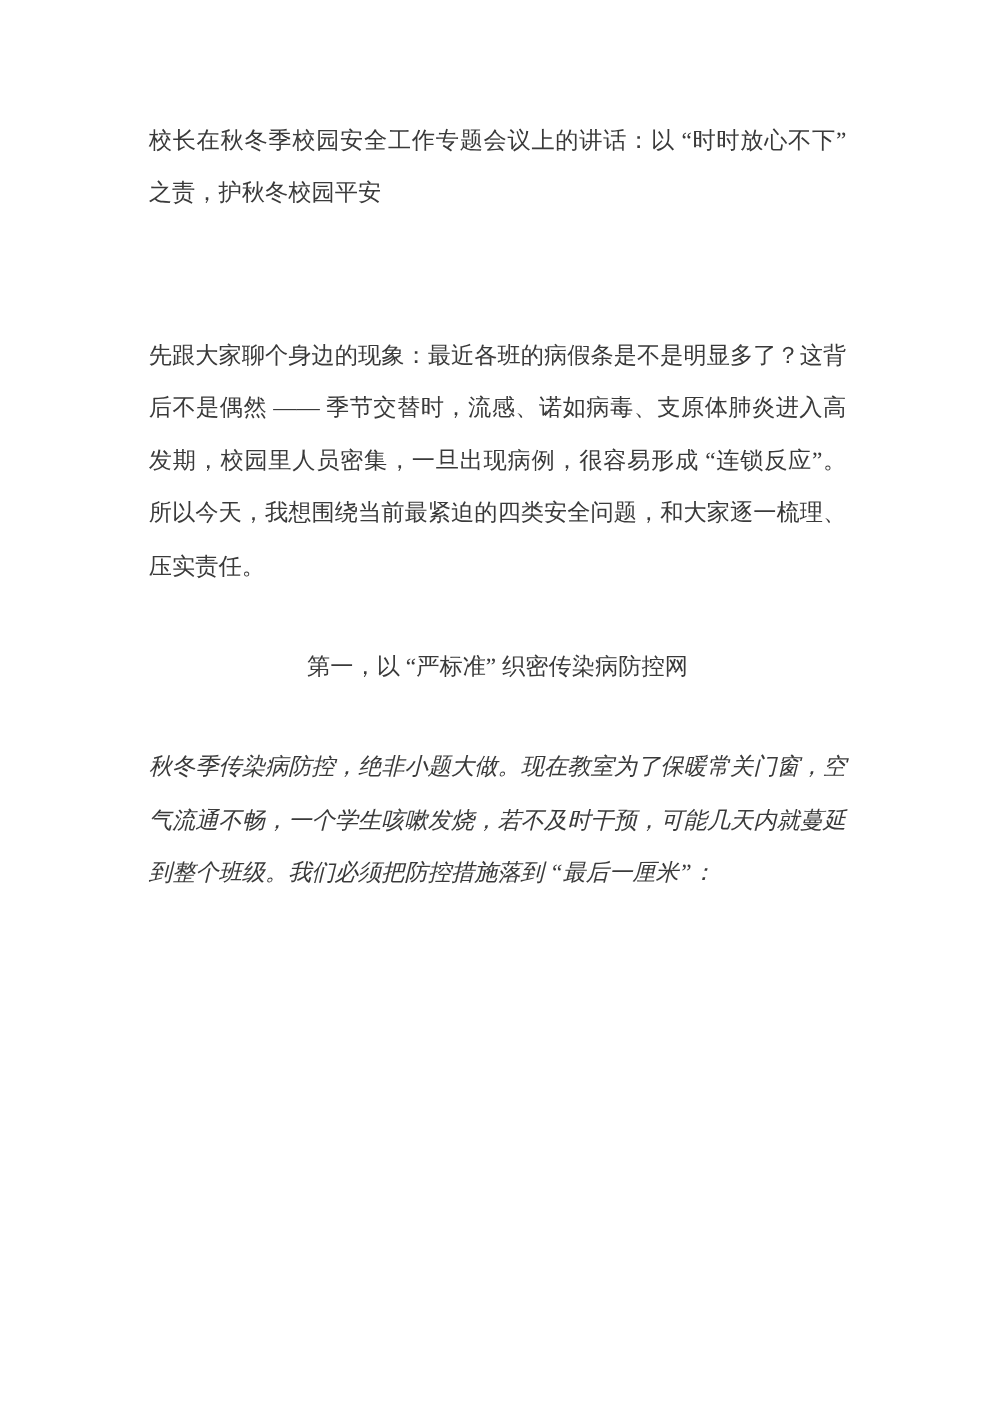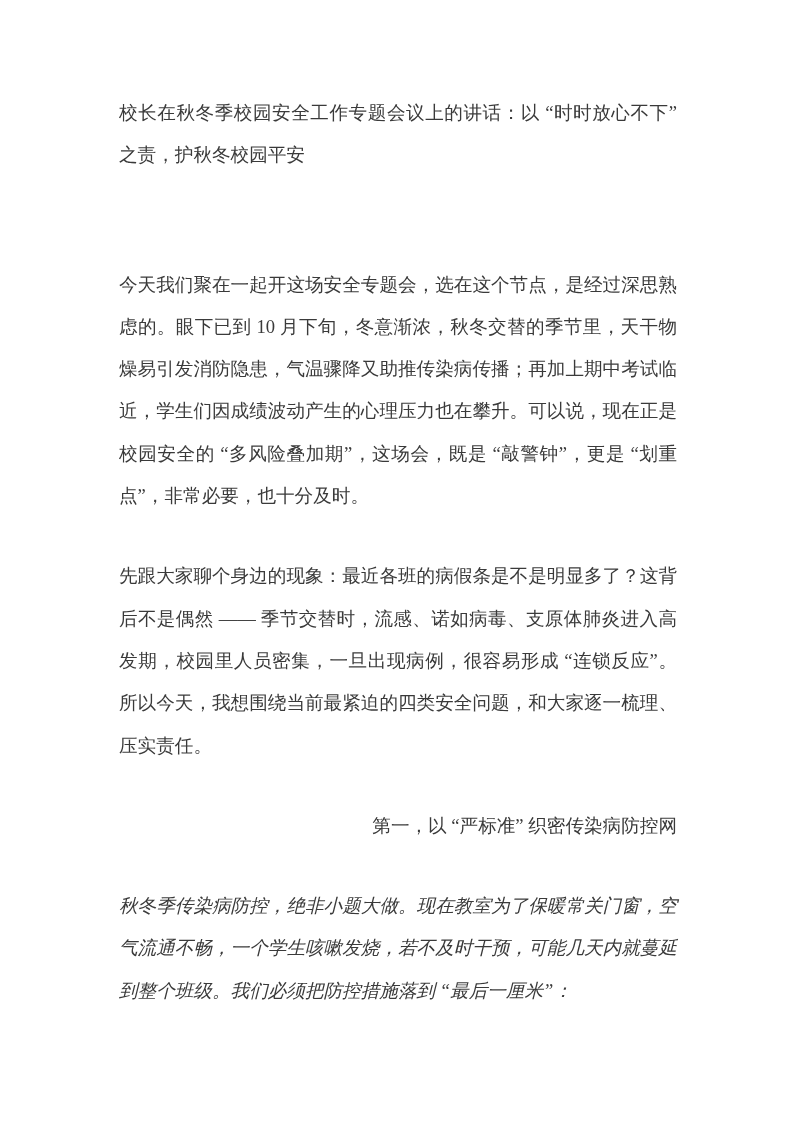--- a/index.html
+++ b/index.html
@@ -33,31 +33,30 @@
   .content p {
     margin: 0 0 38px 0;
     text-align: justify;
     text-justify: inter-ideograph;
     word-break: break-all;
   }
   .content p.doc-title {
     margin-bottom: 87px;
   }
   .content p.doc-heading {
-    text-align: right;
+    text-align: center;
   }
   .content p.last {
     margin-bottom: 0;
     font-style: italic;
   }
 </style>
 </head>
 <body>
 
 <div class="page">
   <div class="content">
     <p class="doc-title">校长在秋冬季校园安全工作专题会议上的讲话：以 “时时放心不下” 之责，护秋冬校园平安</p>
-    <p class="doc-body">今天我们聚在一起开这场安全专题会，选在这个节点，是经过深思熟虑的。眼下已到 10 月下旬，冬意渐浓，秋冬交替的季节里，天干物燥易引发消防隐患，气温骤降又助推传染病传播；再加上期中考试临近，学生们因成绩波动产生的心理压力也在攀升。可以说，现在正是校园安全的 “多风险叠加期”，这场会，既是 “敲警钟”，更是 “划重点”，非常必要，也十分及时。</p>
     <p class="doc-body">先跟大家聊个身边的现象：最近各班的病假条是不是明显多了？这背后不是偶然 —— 季节交替时，流感、诺如病毒、支原体肺炎进入高发期，校园里人员密集，一旦出现病例，很容易形成 “连锁反应”。所以今天，我想围绕当前最紧迫的四类安全问题，和大家逐一梳理、压实责任。</p>
     <p class="doc-heading">第一，以 “严标准” 织密传染病防控网</p>
     <p class="doc-body last">秋冬季传染病防控，绝非小题大做。现在教室为了保暖常关门窗，空气流通不畅，一个学生咳嗽发烧，若不及时干预，可能几天内就蔓延到整个班级。我们必须把防控措施落到 “最后一厘米”：</p>
   </div>
 </div>
 
 </body></html>

